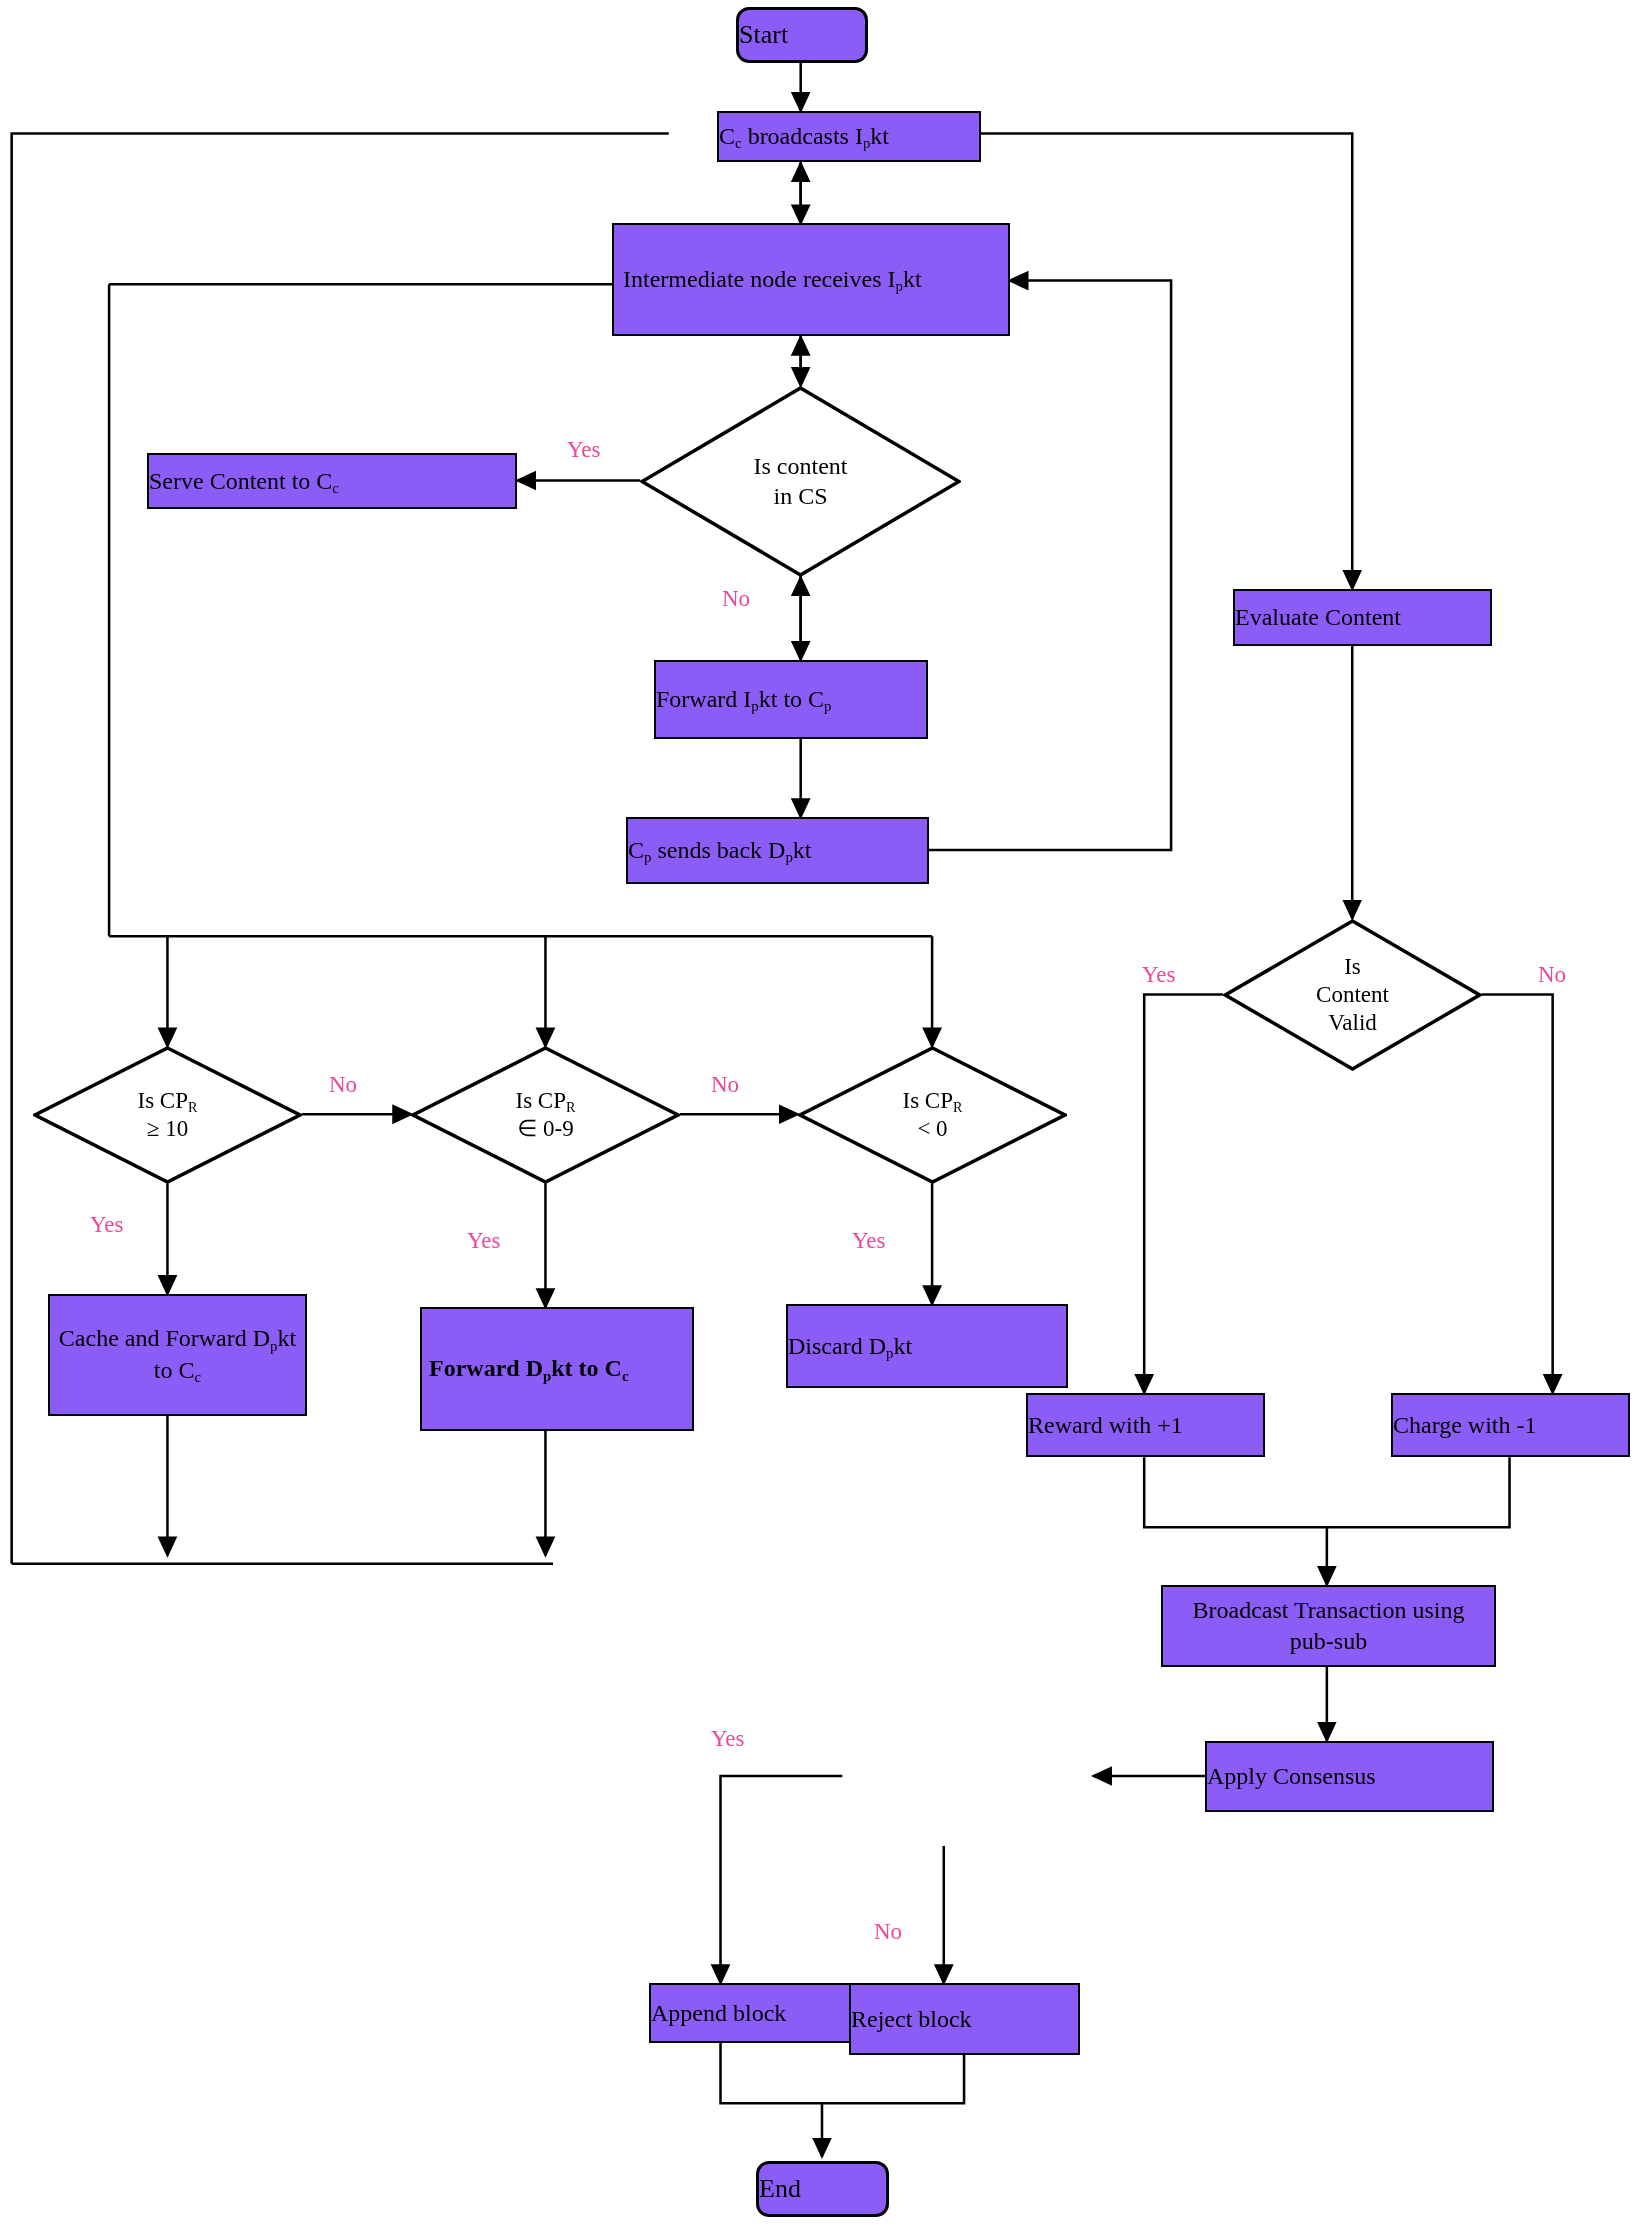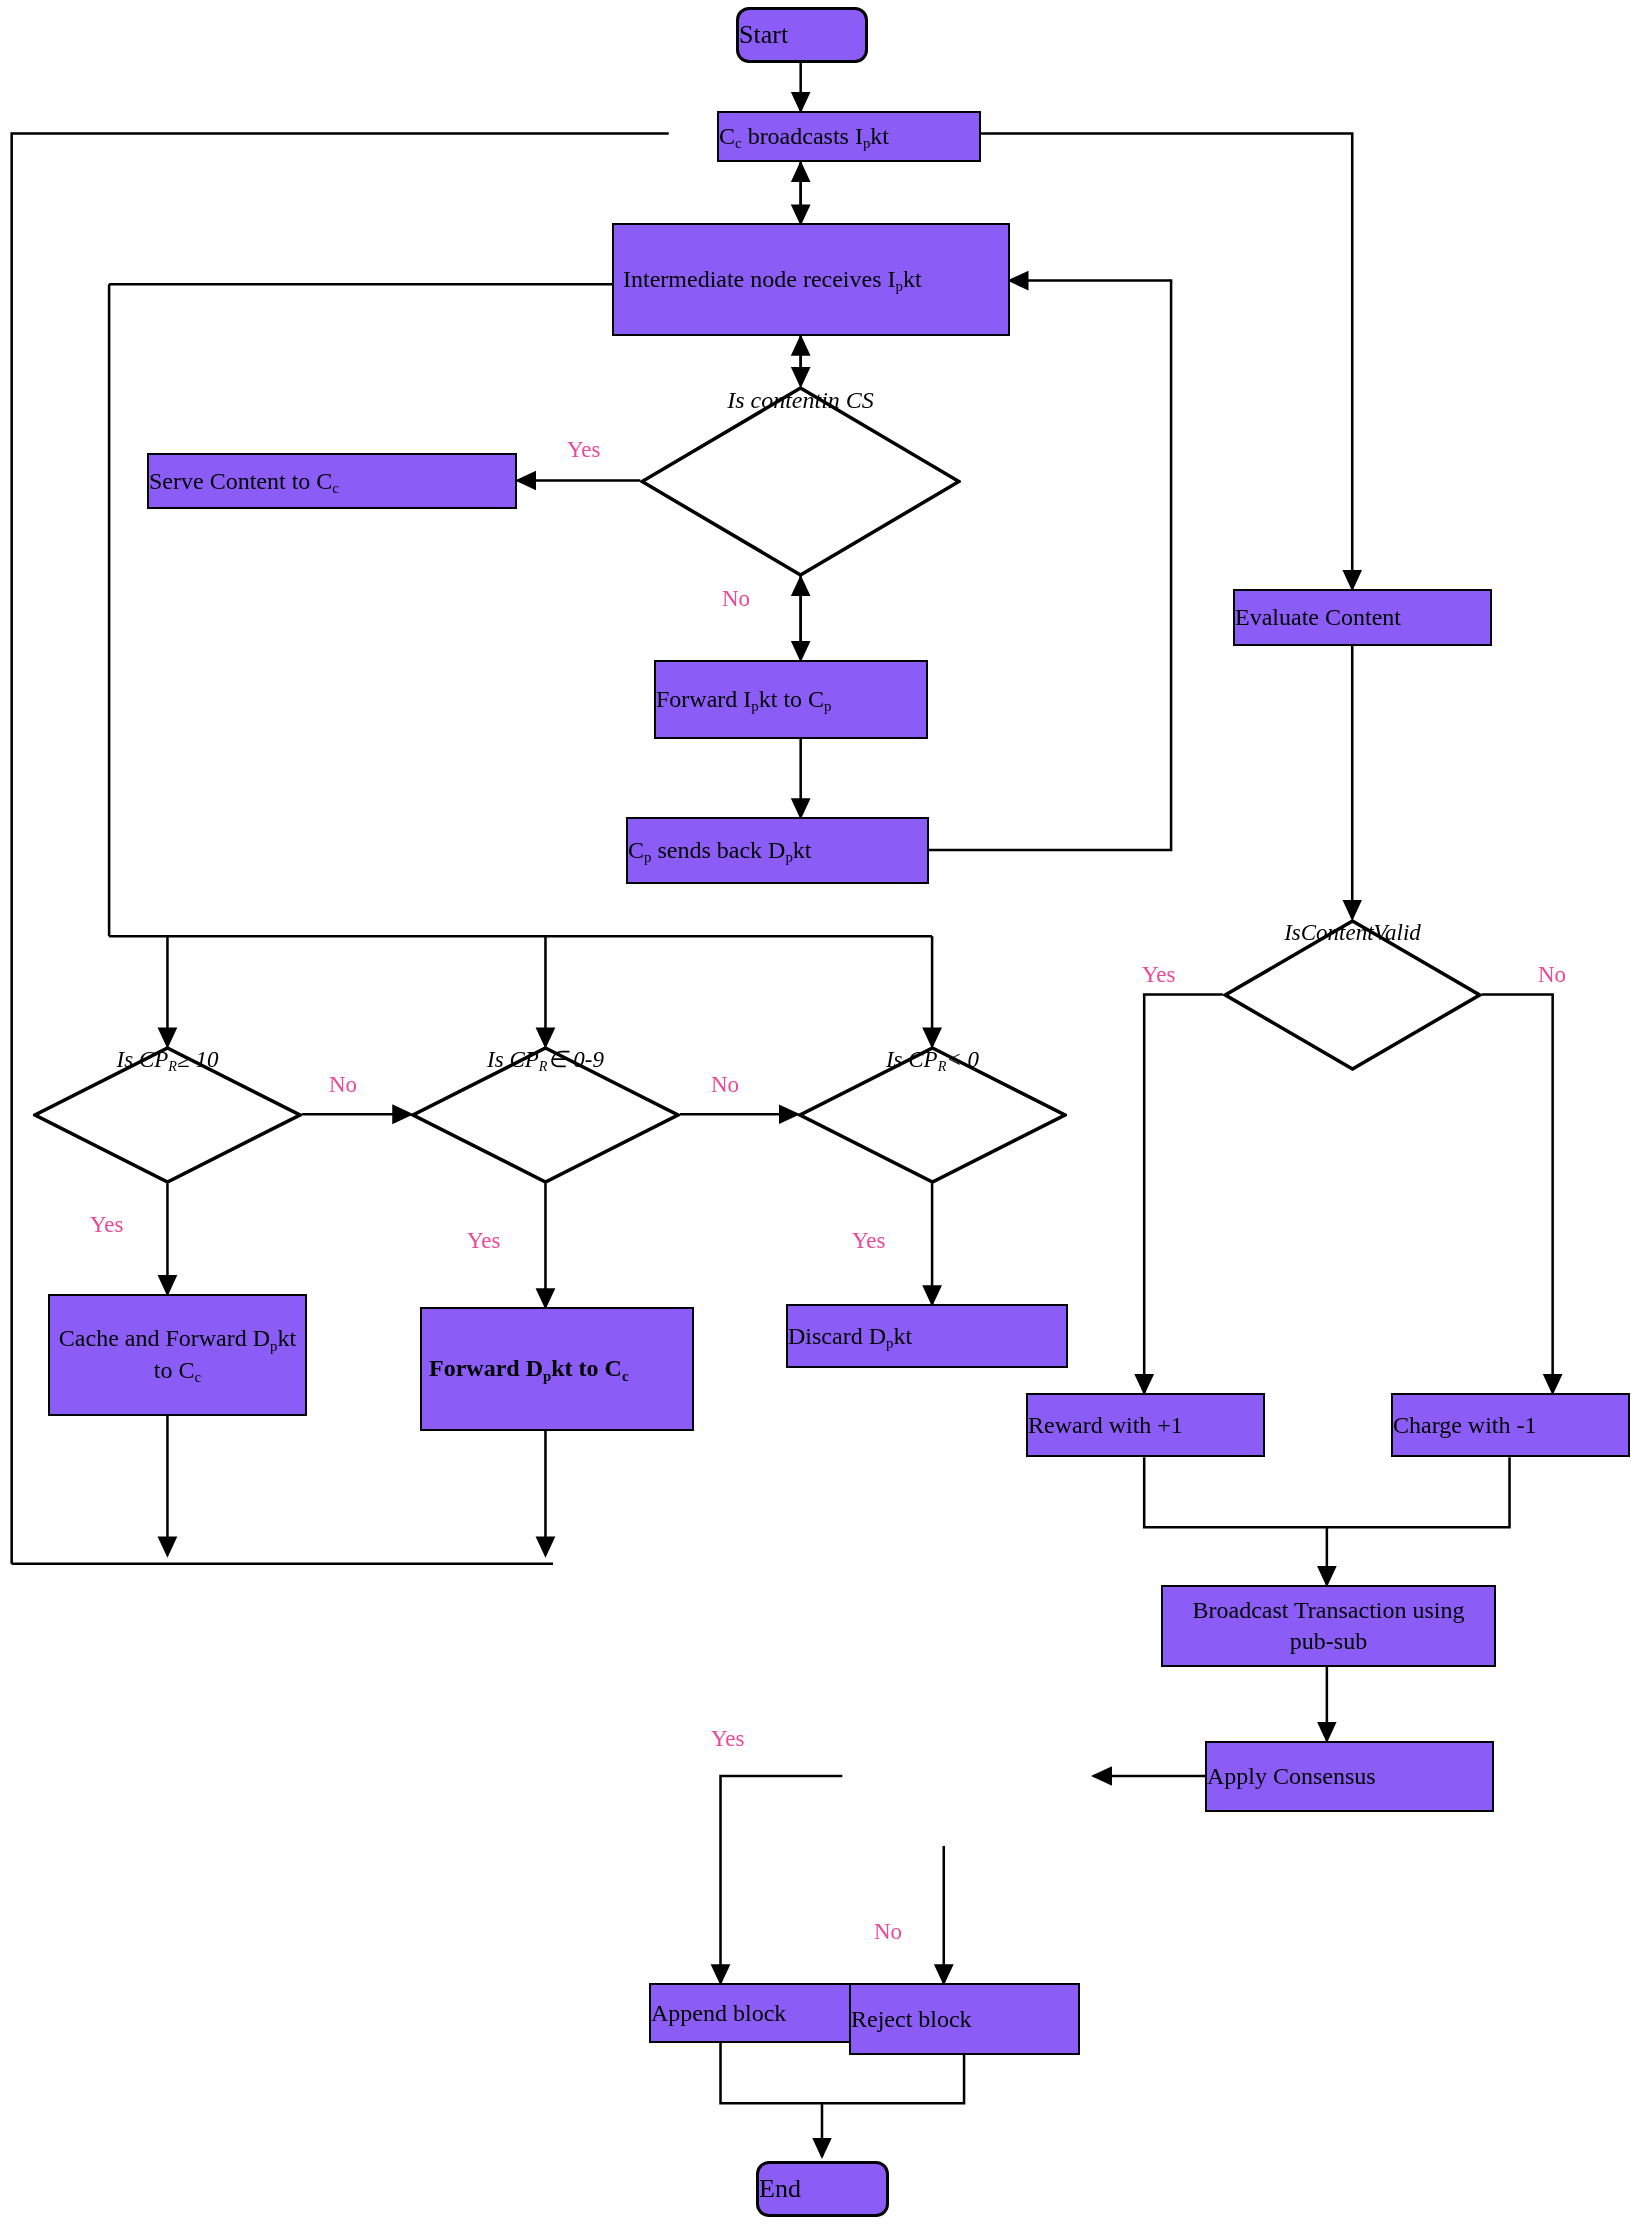--- a/index.html
+++ b/index.html
@@ -5,21 +5,21 @@
   html,body{margin:0;padding:0;background:#ffffff;}
   body{font-family:"Liberation Serif", serif;}
   #canvas{position:relative;width:1645px;height:2227px;background:#fff;overflow:hidden;}
   #edges{position:absolute;left:0;top:0;width:1645px;height:2227px;}
   .node{position:absolute;box-sizing:border-box;display:flex;align-items:center;justify-content:flex-start;text-align:center;background:#8b5cf6;color:#000;}
   .proc{border:2.5px solid #000;}
   .term{border:3.6px solid #000;border-radius:13px;}
   .label{position:absolute;color:#ec4899;white-space:nowrap;}
   .diamond-wrap{position:absolute;}
   .diamond-wrap svg{position:absolute;left:0;top:0;}
-  .diamond-text{position:absolute;left:0;top:0;width:100%;height:100%;display:flex;align-items:flex-start;justify-content:center;text-align:center;flex-direction:row;line-height:1.22;font-style:italic;}
+  .diamond-text{position:absolute;left:0;top:0;width:100%;height:100%;display:flex;align-items:center;justify-content:center;text-align:center;flex-direction:column;line-height:1.22;}
   .t{display:block;}
   sub{font-size:.62em;vertical-align:baseline;position:relative;top:.30em;}
 </style>
 </head>
 <body>
 
 <div id="canvas">
 
   <svg id="edges" viewBox="0 0 3242 4389" xmlns="http://www.w3.org/2000/svg">
     <defs>
@@ -126,21 +126,21 @@
   </div>
 
   <div class="node proc" style="left:48px;top:1294px;width:259px;height:122px;font-size:24px;line-height:1.32;padding:0 7px;">
     <span>Cache and Forward D<sub>p</sub>kt to C<sub>c</sub></span>
   </div>
 
   <div class="node proc" style="left:420px;top:1307px;width:274px;height:124px;font-size:24px;line-height:1.32;padding:0 7px;font-weight:bold;">
     <span>Forward D<sub>p</sub>kt to C<sub>c</sub></span>
   </div>
 
-  <div class="node proc" style="left:786px;top:1304px;width:282px;height:64px;font-size:24px;">
+  <div class="node proc" style="left:786px;top:1304px;width:282px;height:84px;font-size:24px;">
     <span>Discard D<sub>p</sub>kt</span>
   </div>
 
   <div class="node proc" style="left:1233px;top:589px;width:259px;height:57px;font-size:24px;">
     <span>Evaluate Content</span>
   </div>
 
   <div class="node proc" style="left:1026px;top:1393px;width:239px;height:64px;font-size:24px;">
     <span>Reward with +1</span>
   </div>

